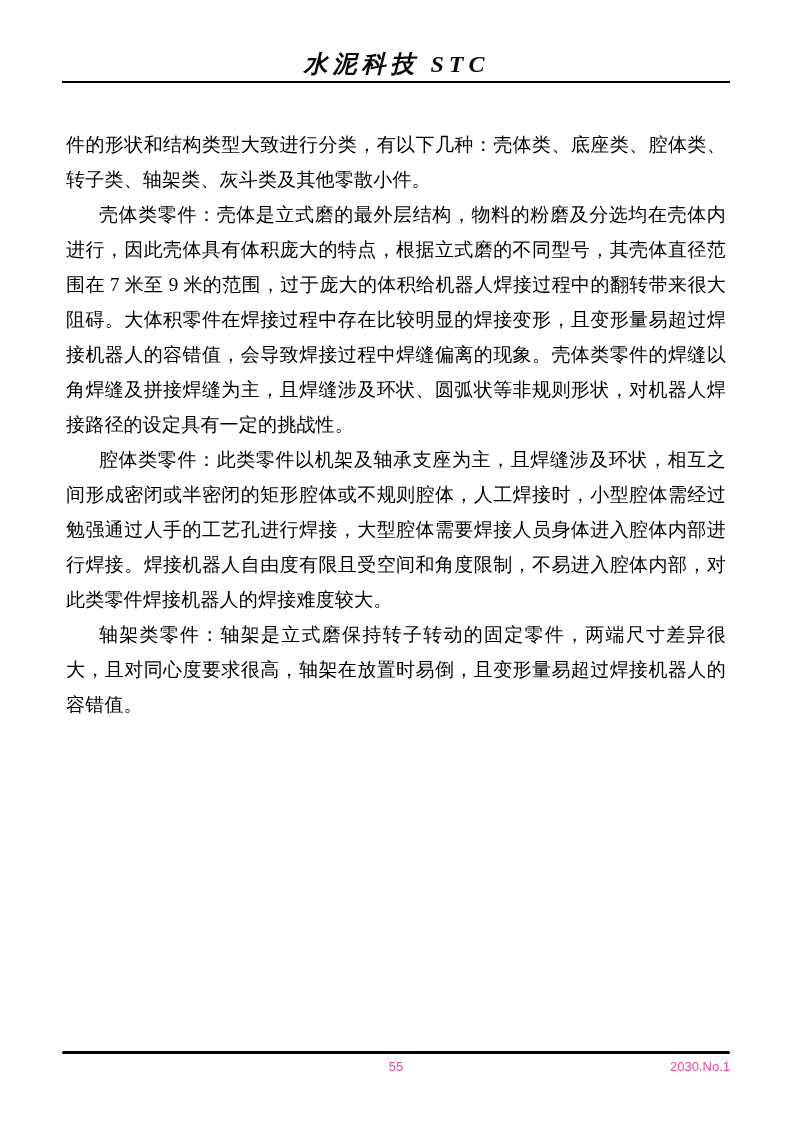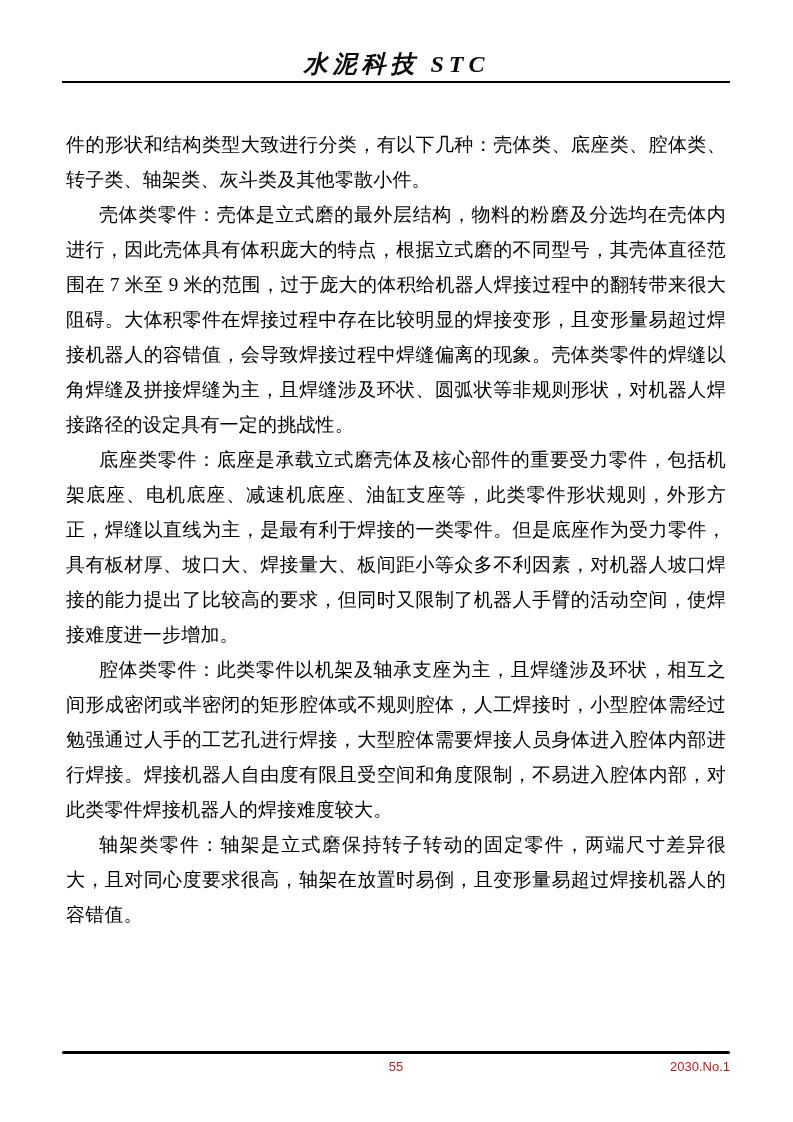--- a/index.html
+++ b/index.html
@@ -68,21 +68,21 @@
     border-radius: 2px;
   }
   .footer-row {
     position: absolute;
     top: 1059px;
     left: 62px;
     width: 668px;
     height: 20px;
     font-family: "Liberation Sans", "DejaVu Sans", sans-serif;
     font-size: 13px;
-    color: #b91c1c;
+    color: #ec4899;
   }
   .page-number {
     position: absolute;
     left: 0;
     width: 100%;
     text-align: center;
   }
   .issue-label {
     position: absolute;
     right: 0;
@@ -94,21 +94,20 @@
 
 <div class="page">
 
   <div class="journal-title">水泥科技 STC</div>
 
   <div class="header-rule"></div>
 
   <div class="body-text">
     <p>件的形状和结构类型大致进行分类，有以下几种：壳体类、底座类、腔体类、转子类、轴架类、灰斗类及其他零散小件。</p>
     <p class="indent">壳体类零件：壳体是立式磨的最外层结构，物料的粉磨及分选均在壳体内进行，因此壳体具有体积庞大的特点，根据立式磨的不同型号，其壳体直径范围在 7 米至 9 米的范围，过于庞大的体积给机器人焊接过程中的翻转带来很大阻碍。大体积零件在焊接过程中存在比较明显的焊接变形，且变形量易超过焊接机器人的容错值，会导致焊接过程中焊缝偏离的现象。壳体类零件的焊缝以角焊缝及拼接焊缝为主，且焊缝涉及环状、圆弧状等非规则形状，对机器人焊接路径的设定具有一定的挑战性。</p>
-    <p class="indent">底座类零件：底座是承载立式磨壳体及核心部件的重要受力零件，包括机架底座、电机底座、减速机底座、油缸支座等，此类零件形状规则，外形方正，焊缝以直线为主，是最有利于焊接的一类零件。但是底座作为受力零件，具有板材厚、坡口大、焊接量大、板间距小等众多不利因素，对机器人坡口焊接的能力提出了比较高的要求，但同时又限制了机器人手臂的活动空间，使焊接难度进一步增加。</p>
     <p class="indent">腔体类零件：此类零件以机架及轴承支座为主，且焊缝涉及环状，相互之间形成密闭或半密闭的矩形腔体或不规则腔体，人工焊接时，小型腔体需经过勉强通过人手的工艺孔进行焊接，大型腔体需要焊接人员身体进入腔体内部进行焊接。焊接机器人自由度有限且受空间和角度限制，不易进入腔体内部，对此类零件焊接机器人的焊接难度较大。</p>
     <p class="indent">轴架类零件：轴架是立式磨保持转子转动的固定零件，两端尺寸差异很大，且对同心度要求很高，轴架在放置时易倒，且变形量易超过焊接机器人的容错值。</p>
   </div>
 
   <div class="footer-rule"></div>
 
   <div class="footer-row">
     <span class="page-number">55</span>
     <span class="issue-label">2030.No.1</span>
   </div>

